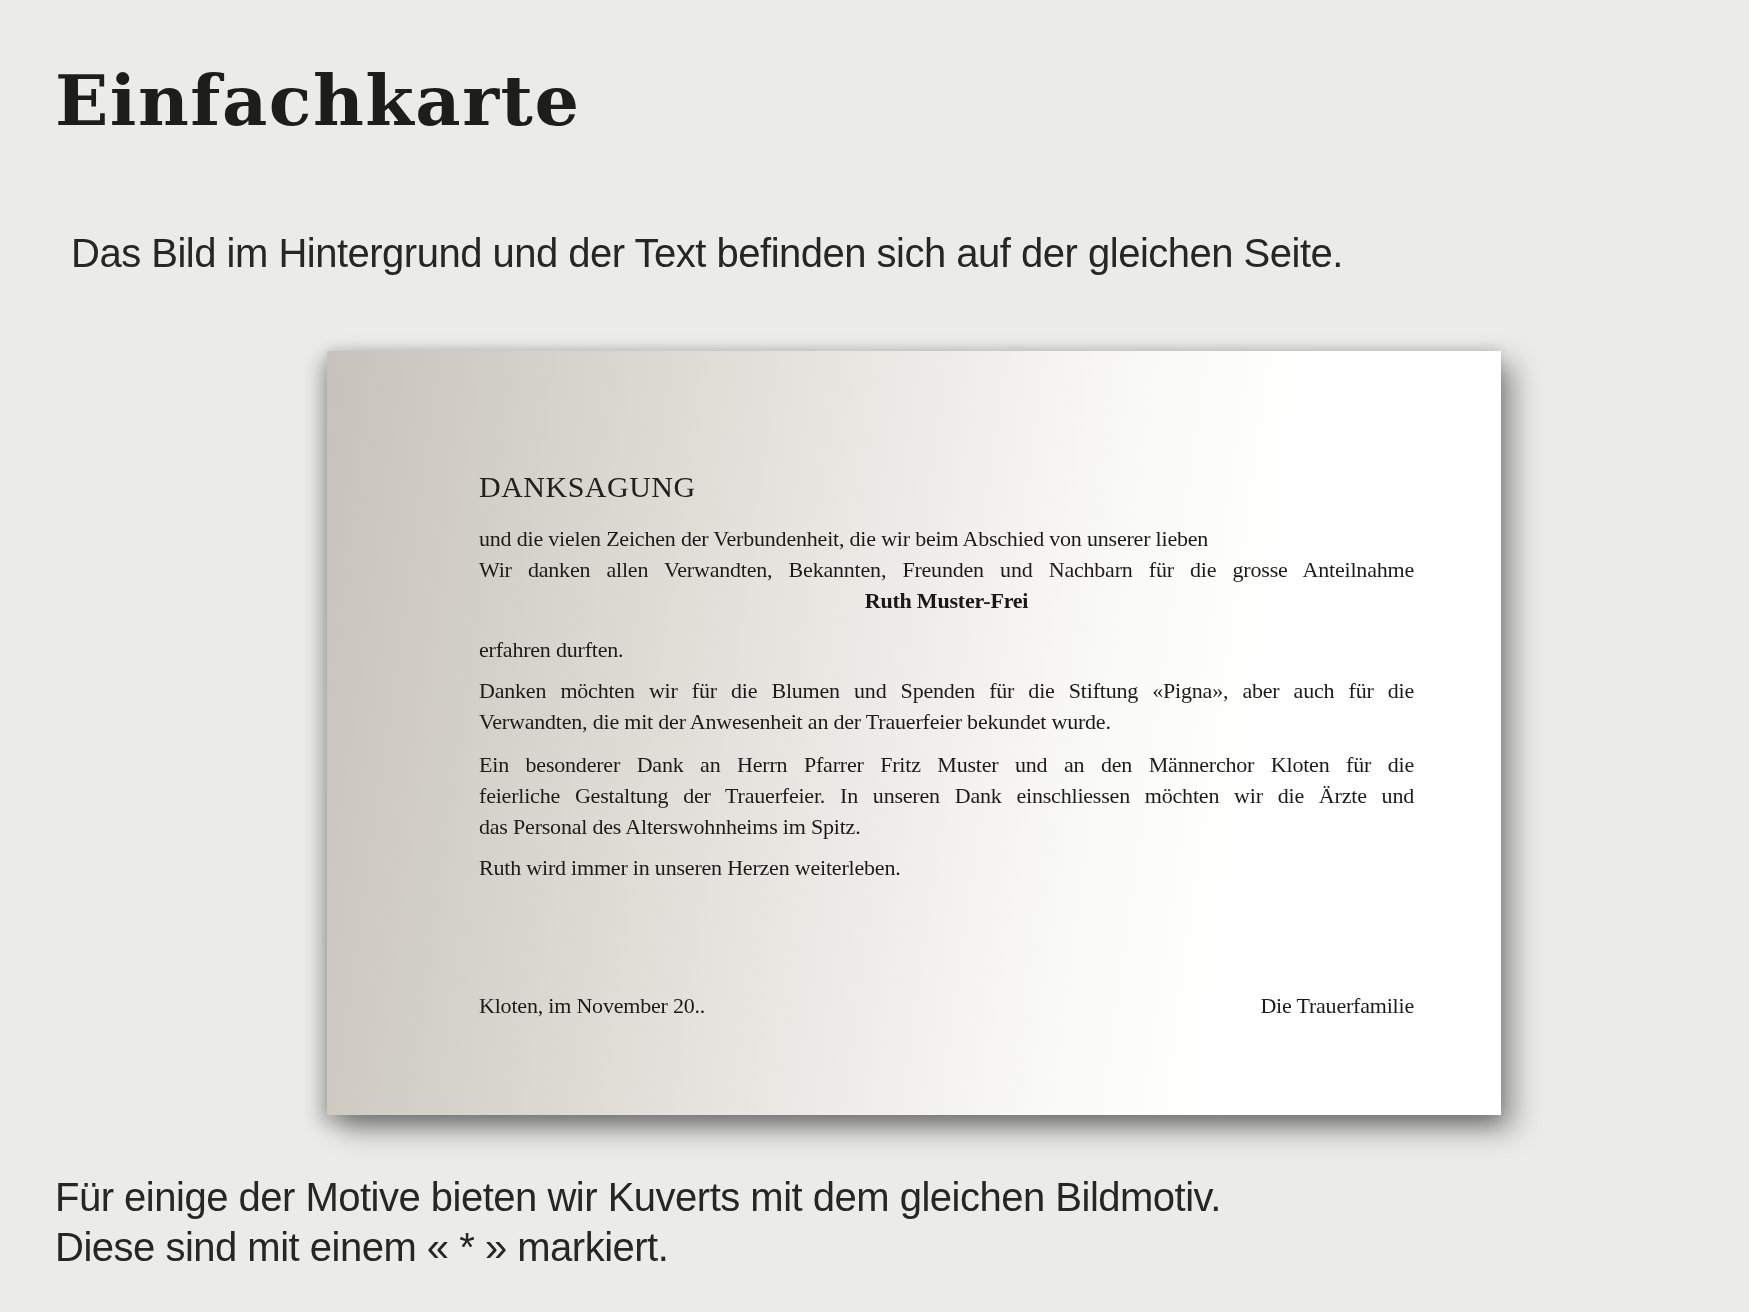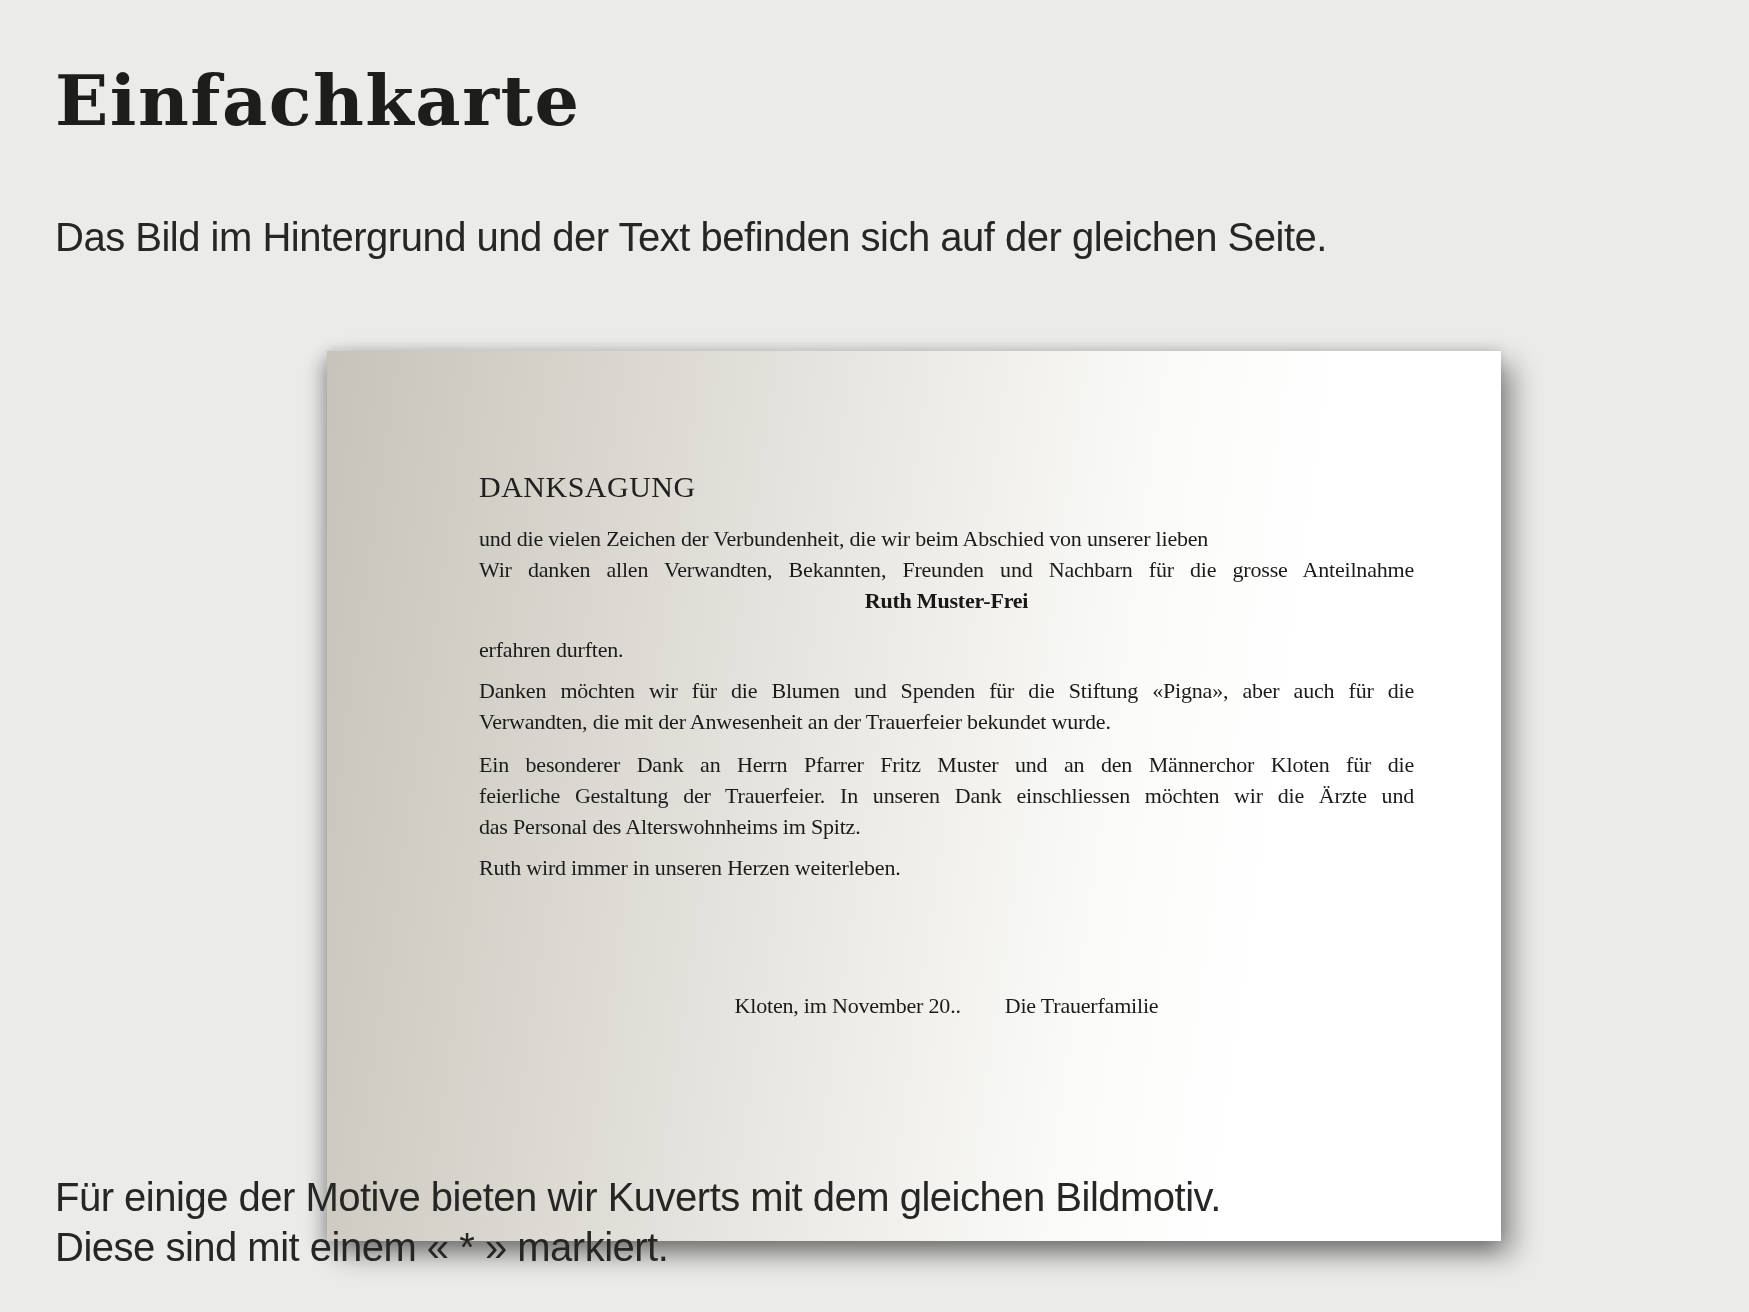--- a/index.html
+++ b/index.html
@@ -25,34 +25,34 @@
     font-size: 70px;
     line-height: 76px;
     letter-spacing: 1.5px;
     color: #1d1d1b;
     white-space: nowrap;
   }
   .subtitle {
     position: absolute;
     left: 55px;
     top: 211px;
-    margin: 0;
+    margin: 16px;
     font-family: "Liberation Sans", sans-serif;
     font-size: 40px;
     line-height: 52px;
     letter-spacing: -0.5px;
     color: #262624;
     white-space: nowrap;
   }
   .card {
     position: absolute;
     left: 327px;
     top: 351px;
     width: 1174px;
-    height: 890px;
+    height: 764px;
     box-sizing: border-box;
     padding: 118px 87px 0 152px;
     background: linear-gradient(98deg,
       #c7c3ba 0%,
       #d3d0c8 15%,
       #e9e7e2 42%,
       #fafaf8 65%,
       #ffffff 78%,
       #ffffff 100%);
     box-shadow: 12px 14px 26px rgba(0,0,0,0.40),
@@ -91,21 +91,21 @@
   .after-name { margin-top: 18px !important; }
   .thanks     { margin-top: 10px !important; }
   .special    { margin-top: 12px !important; }
   .closing    { margin-top: 10px !important; }
   .card-footer {
     position: absolute;
     left: 152px;
     right: 87px;
     top: 639px;
     display: flex;
-    justify-content: center;
+    justify-content: space-between;
     font-size: 22px;
     line-height: 31px;
     letter-spacing: -0.2px;
     gap: 44px;
   }
   .page-footer {
     position: absolute;
     left: 55px;
     top: 1172px;
     font-size: 40px;

